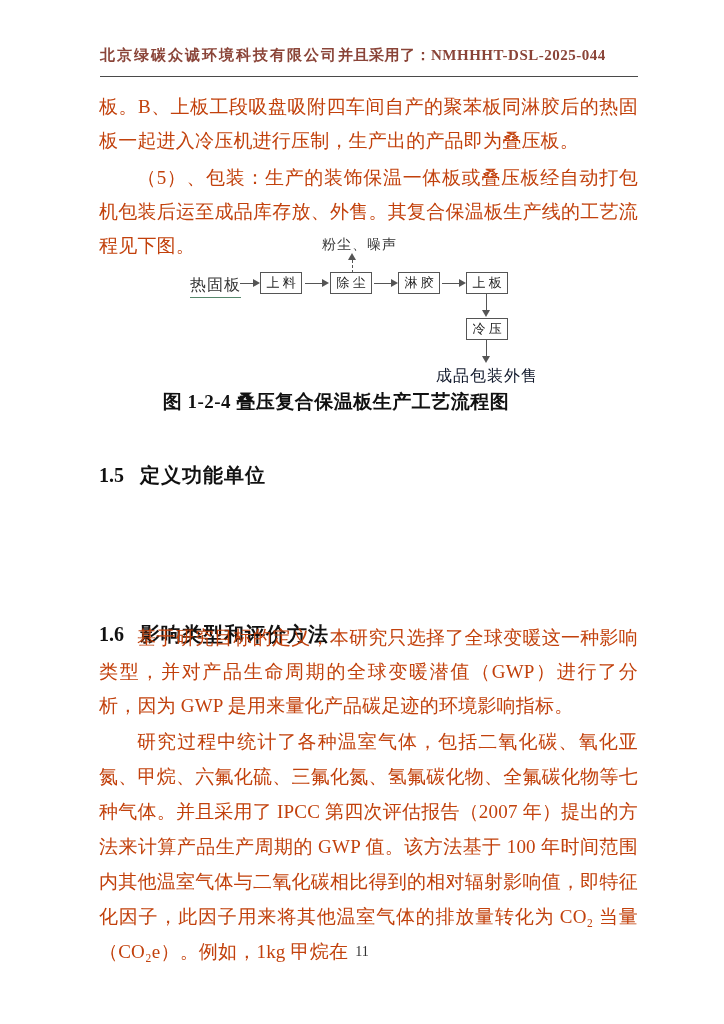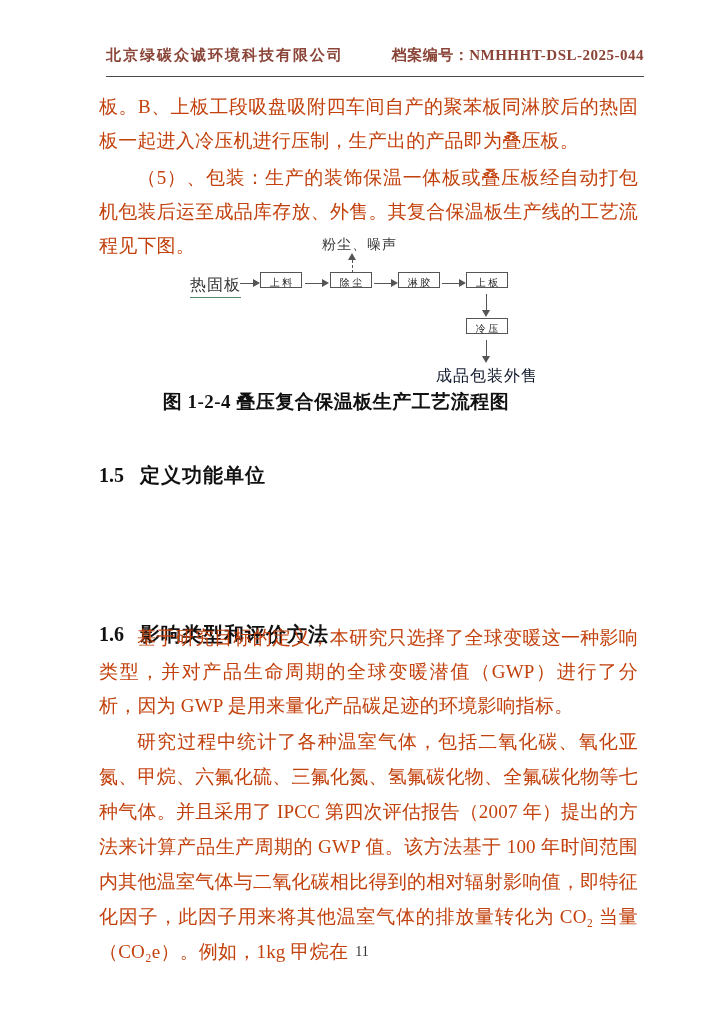--- a/index.html
+++ b/index.html
@@ -3,23 +3,23 @@
 <meta charset="utf-8">
 <style>
   html,body{margin:0;padding:0;background:#ffffff;}
   .page{
     position:relative;width:724px;height:1024px;margin:0 auto;background:#ffffff;
     font-family:"Liberation Serif","DejaVu Serif",serif;color:#1f1f1f;overflow:hidden;
   }
   
   .hdr{
     position:absolute;top:46px;left:100px;width:538px;
-    display:flex;justify-content:space-between;align-items:flex-end;
+    display:flex;align-items:flex-end;
     border-bottom:1px solid #4a4a4a;padding-bottom:11px;
-    font-size:15px;font-weight:bold;color:#8a4438;margin-left:6px;
+    font-size:15px;font-weight:bold;color:#8a4438;
   }
   .hdr .co{letter-spacing:2px;}
   .hdr .doc{letter-spacing:0.5px;}
   
   .abs{position:absolute;left:99px;width:539px;}
   .body-p{
     margin:0;font-size:19px;line-height:34px;text-align:justify;
     color:#c2410c;letter-spacing:0.2px;
   }
   .indent{text-indent:2em;}
@@ -30,22 +30,22 @@
   }
   .h2 .ht{margin-left:16px;letter-spacing:1px;}
   .caption{
     position:absolute;left:0;top:392px;width:672px;text-align:center;
     font-size:19px;font-weight:bold;color:#111;line-height:20px;letter-spacing:0.5px;
   }
   
   .fig{position:absolute;left:0;top:232px;width:724px;height:160px;padding-left:40px;}
   .fig *{position:absolute;}
   .pbox{
-    width:42px;height:16px;border:1px solid #555;box-sizing:border-box;
-    text-align:center;font-size:10px;line-height:20px;color:#222;background:#fff;
+    width:42px;height:22px;border:1px solid #555;box-sizing:border-box;
+    text-align:center;font-size:13px;line-height:20px;color:#222;background:#fff;
   }
   .hl{height:1px;background:#555;}
   .vl{width:1px;background:#555;}
   .dl{width:0;height:13px;border-left:1px dashed #555;}
   .tri-r{width:0;height:0;border-top:4px solid transparent;border-bottom:4px solid transparent;border-left:7px solid #555;}
   .tri-d{width:0;height:0;border-left:4px solid transparent;border-right:4px solid transparent;border-top:7px solid #555;}
   .tri-u{width:0;height:0;border-left:4px solid transparent;border-right:4px solid transparent;border-bottom:7px solid #555;}
   .flab{font-size:14px;color:#333;letter-spacing:1px;}
   .inlab{font-size:16px;color:#333;border-bottom:1px solid #55876b;padding-bottom:1px;letter-spacing:1px;}
   .outlab{font-size:16px;color:#0f172a;width:110px;text-align:center;letter-spacing:1px;}
@@ -54,21 +54,21 @@
     font-size:14px;color:#333;
   }
 </style>
 </head>
 <body>
 
 <div class="page">
 
   <div class="hdr">
     <span class="co">北京绿碳众诚环境科技有限公司</span>
-    <span class="doc"><span>档案编号：</span><span>NMHHHT-DSL-2025-044</span></span>
+    <span class="doc"><span>并且采用了：</span><span>NMHHHT-DSL-2025-044</span></span>
   </div>
 
   <p class="abs body-p" style="top:90px">板。B、上板工段吸盘吸附四车间自产的聚苯板同淋胶后的热固板一起进入冷压机进行压制，生产出的产品即为叠压板。</p>
   <p class="abs body-p indent" style="top:161px">（5）、包装：生产的装饰保温一体板或叠压板经自动打包机包装后运至成品库存放、外售。其复合保温板生产线的工艺流程见下图。</p>
 
   <div class="fig">
     <span class="flab" style="left:322px;top:4px">粉尘、噪声</span>
     <span class="tri-u" style="left:348px;top:21px"></span>
     <span class="dl" style="left:352px;top:28px"></span>
 

